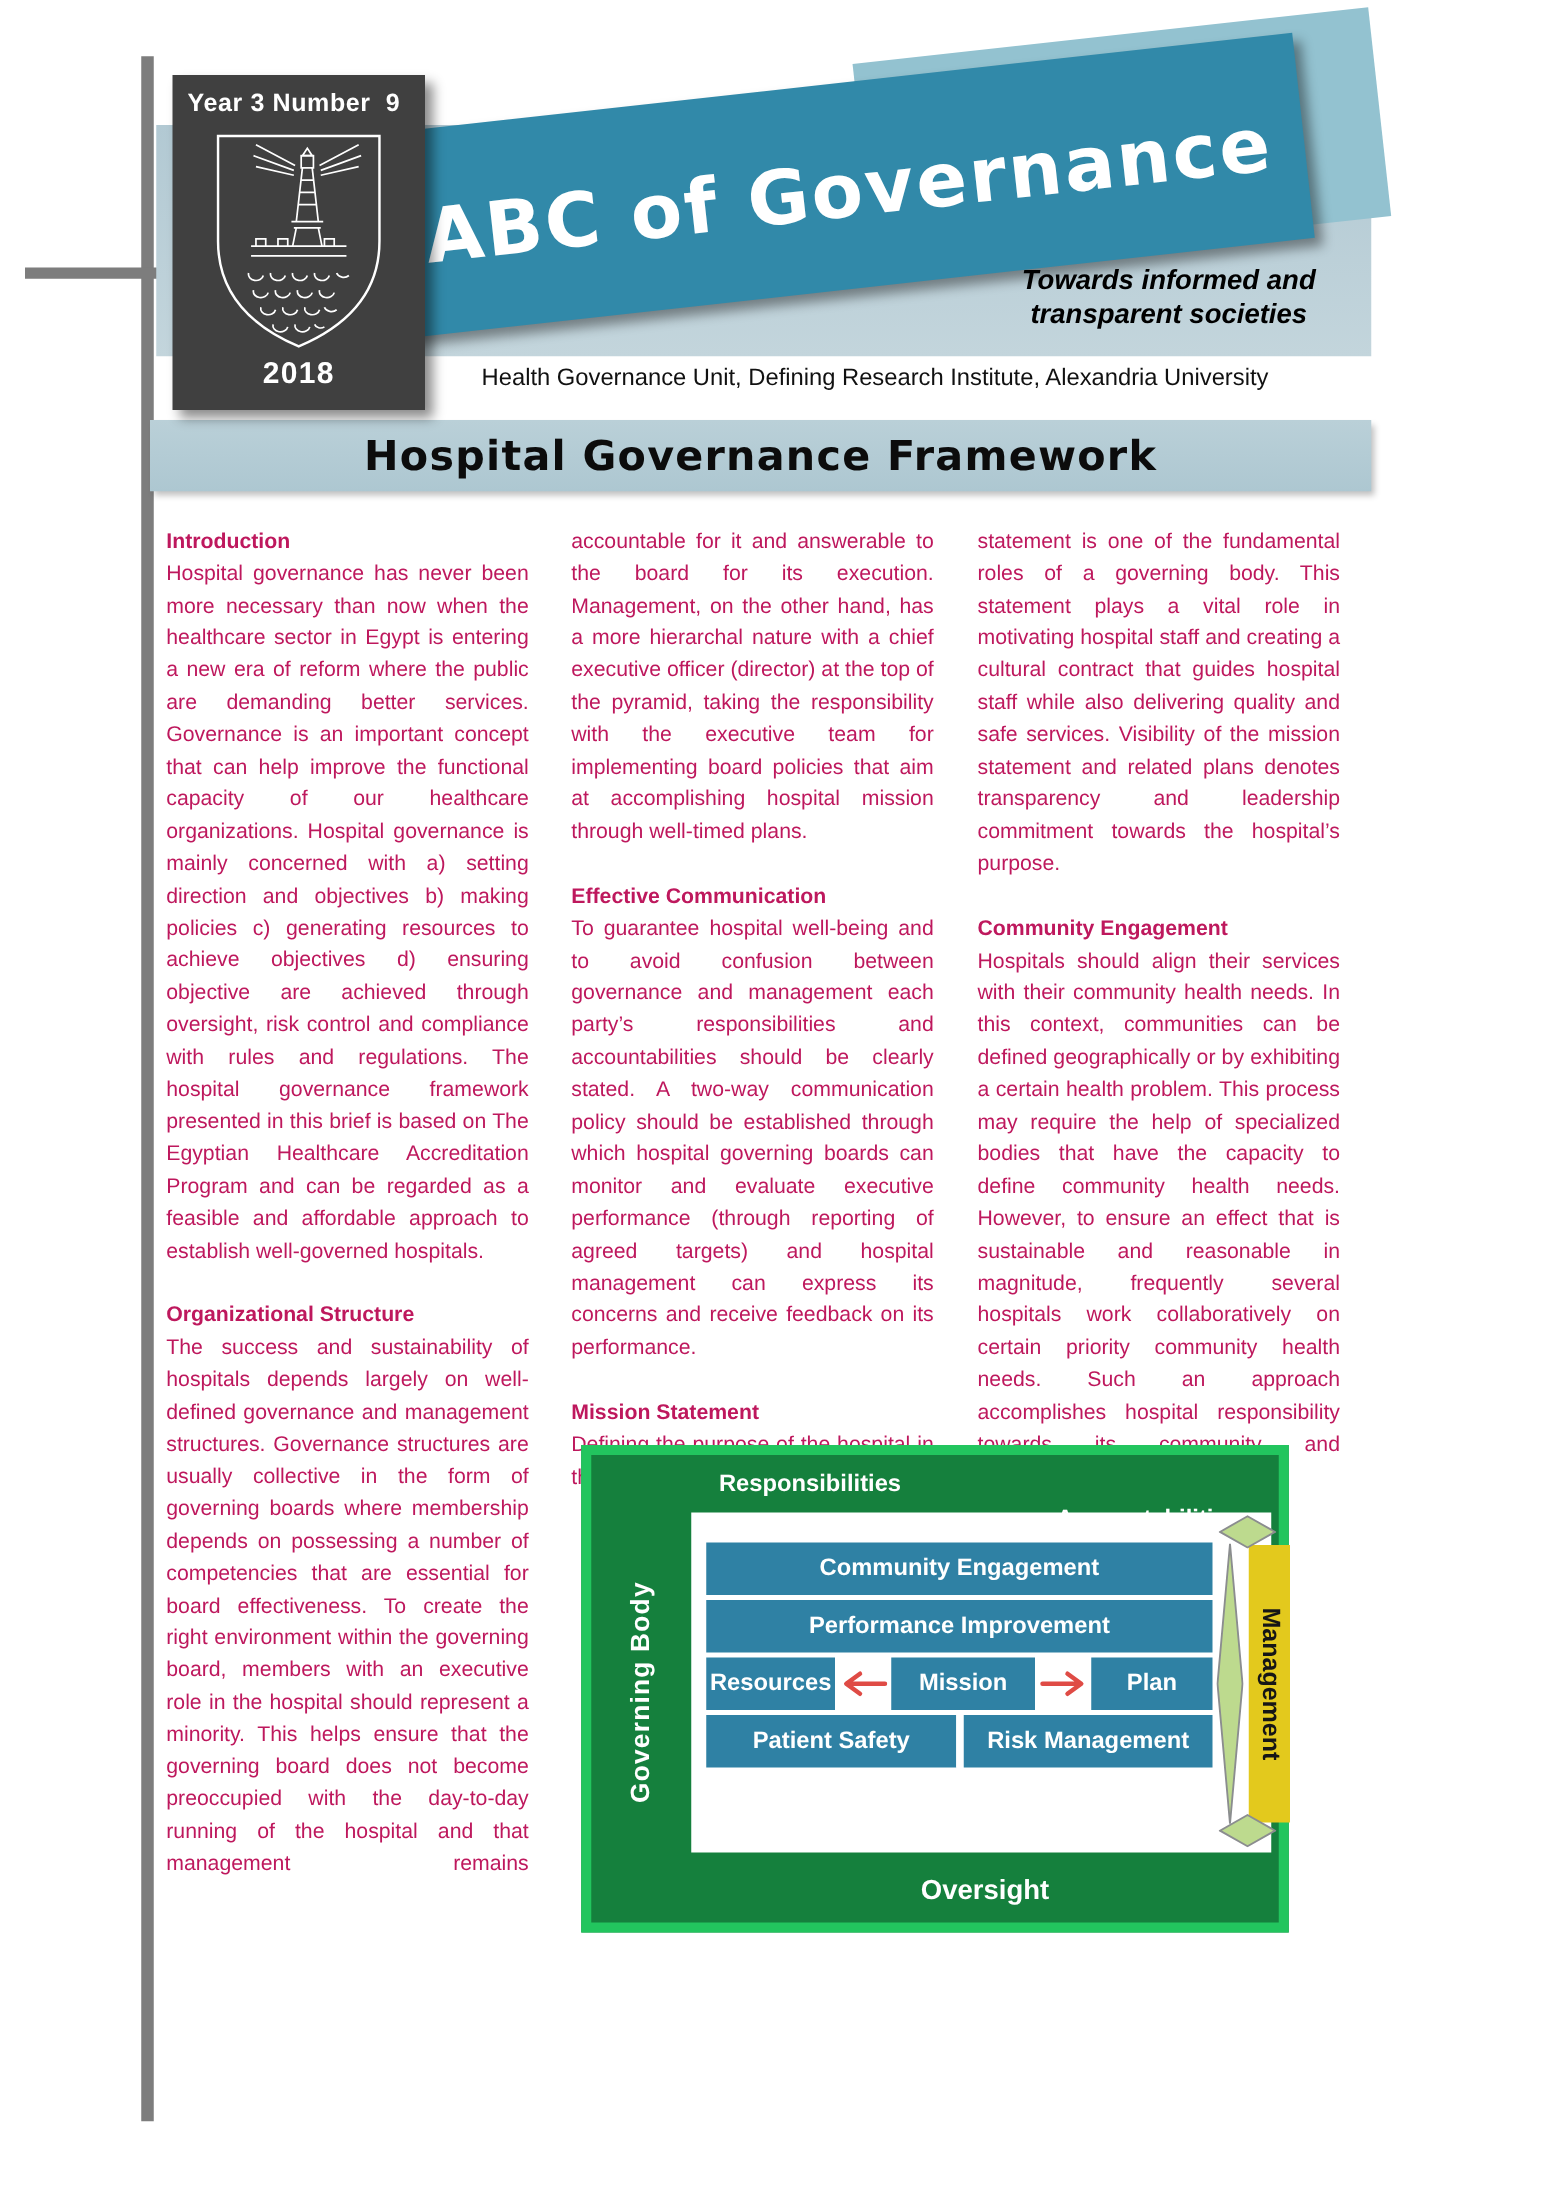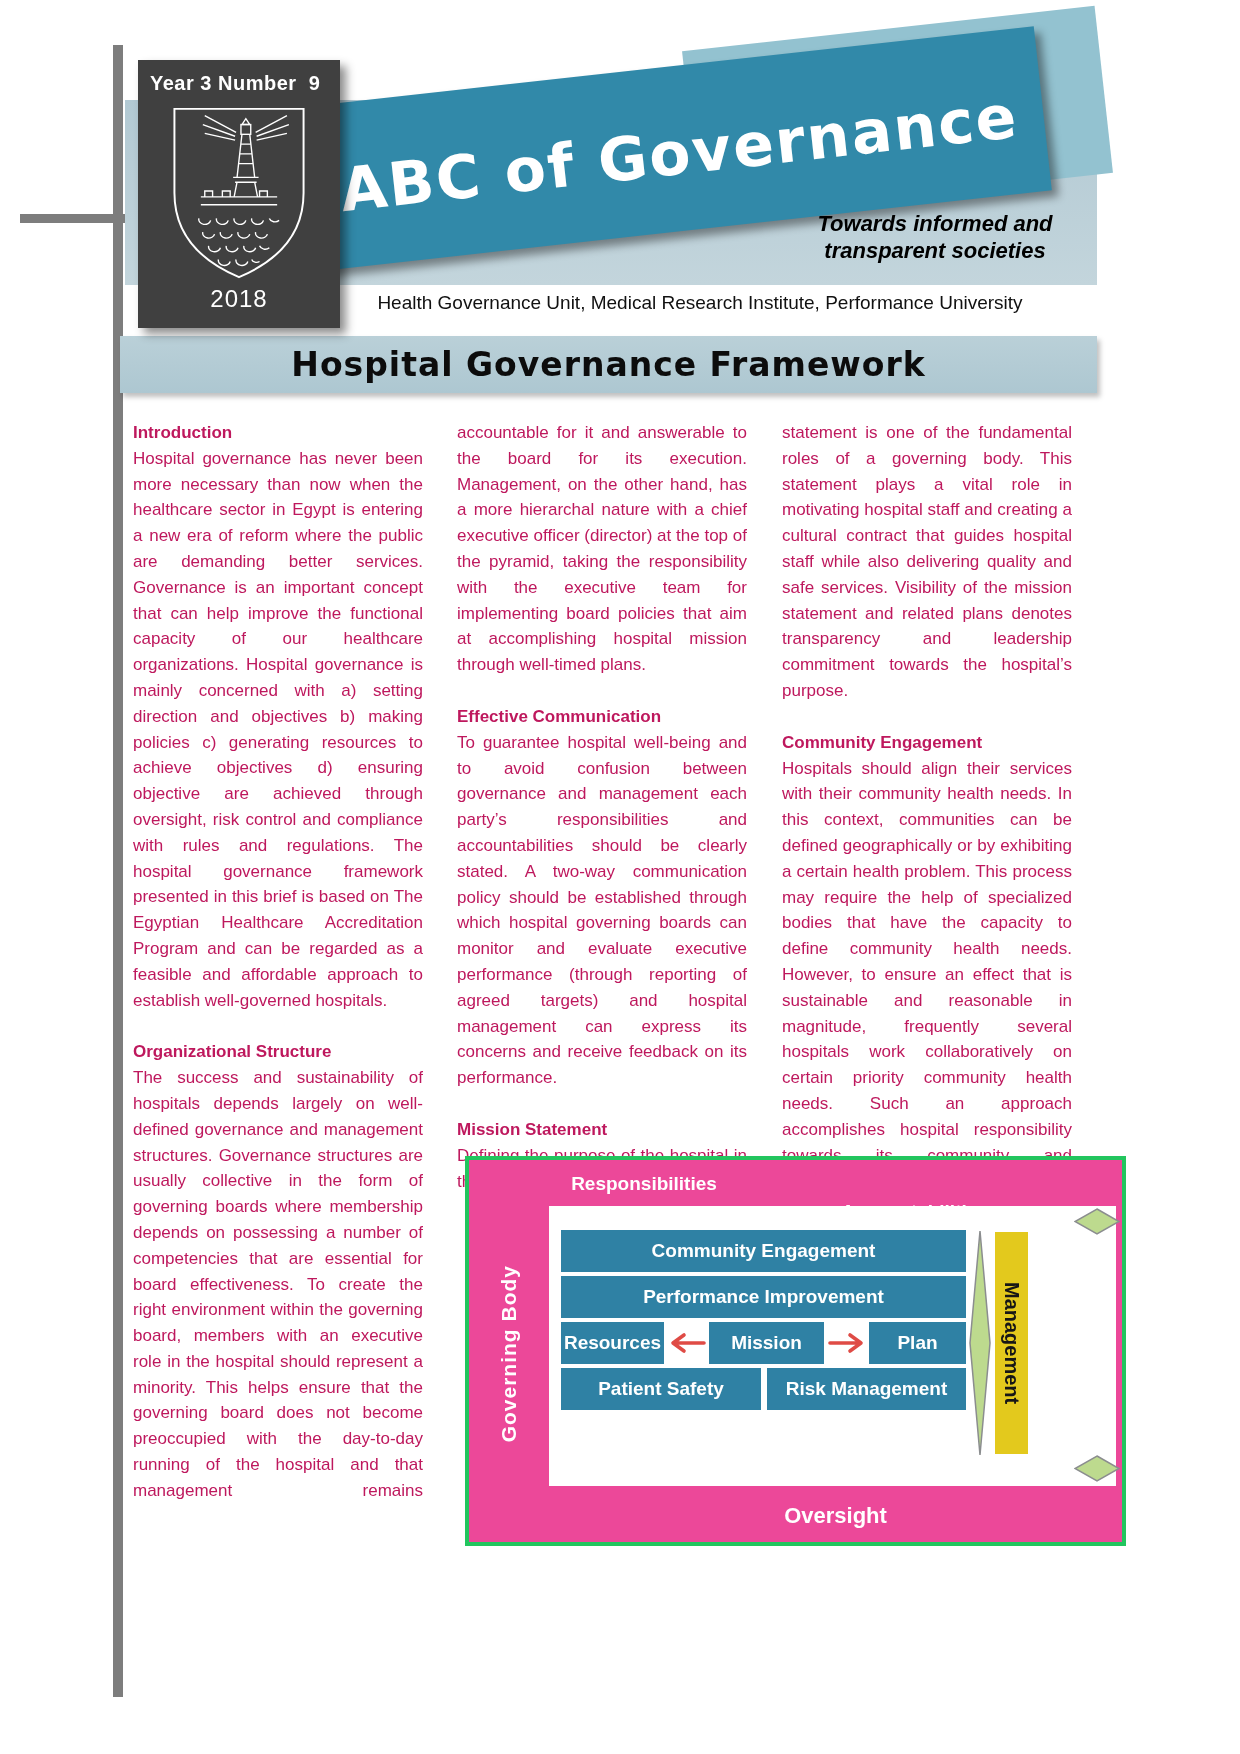--- a/index.html
+++ b/index.html
@@ -20,21 +20,21 @@
           box-shadow:6px 7px 9px rgba(0,0,0,0.40); z-index:2;
           display:flex; align-items:center; justify-content:center; }
   .ribbon-title { color:#ffffff; font-family:"DejaVu Sans", sans-serif; font-weight:bold;
           font-size:60px; letter-spacing:2px; white-space:nowrap; transform:translateY(4px); }
 
   .badge { position:absolute; left:138px; top:60px; width:202px; height:268px;
           background:#404040; box-shadow:6px 6px 9px rgba(0,0,0,0.45); z-index:5; }
   .badge-issue { color:#ffffff; font-weight:bold; font-size:20px; padding:12px 0 0 12px;
           white-space:pre; letter-spacing:0.5px; }
   .badge-logo { display:block; margin:8px auto 0 auto; }
-  .badge-year { color:#ffffff; font-weight:normal; font-size:24px; text-align:center;
+  .badge-year { color:#ffffff; font-weight:bold; font-size:24px; text-align:center;
           letter-spacing:1px; margin-top:2px; }
 
   .tagline { position:absolute; left:815px; top:210px; width:240px; text-align:center;
           font-weight:bold; font-style:italic; font-size:22px; line-height:27px;
           color:#000000; z-index:6; }
   .orgline { position:absolute; left:350px; top:292px; width:700px; text-align:center;
           font-size:19px; color:#111111; z-index:6; }
 
   
   .titlebar { position:absolute; left:120px; top:336px; width:977px; height:57px;
@@ -47,22 +47,22 @@
   
   .col { position:absolute; top:420px; width:290px; font-size:17px; line-height:25.8px;
           text-align:justify; color:#be185d; }
   .col1 { left:133px; } .col2 { left:457px; } .col3 { left:782px; }
   .block { margin-bottom:26px; }
   .block .bh { font-weight:bold; text-align:left; }
   .block p { margin:0; }
   .cont { text-align-last:justify; }
 
   
-  .diagram { position:absolute; left:465px; top:1156px; width:661px; height:390px;
-          background:#ec4899; border:4px solid #22c55e; box-sizing:border-box; }
+  .diagram { position:absolute; left:465px; top:1156px; width:566px; height:390px;
+          background:#15803d; border:8px solid #22c55e; box-sizing:border-box; }
   .lbl-resp { position:absolute; top:13px; left:100px; width:150px; text-align:center;
           color:#ffffff; font-weight:bold; font-size:19px; }
   .lbl-acct { position:absolute; top:13px; left:368px; width:155px; text-align:center;
           color:#ffffff; font-weight:bold; font-size:19px;margin-top:28px; }
   .diag-left { position:absolute; left:0; top:46px; width:80px; bottom:40px;
           display:flex; align-items:center; justify-content:center; }
   .vtext-up { writing-mode:vertical-rl; transform:rotate(180deg); color:#ffffff;
           font-weight:bold; font-size:21px; letter-spacing:1px; }
   .diag-white { position:absolute; left:80px; top:46px; right:6px; bottom:56px; background:#ffffff; }
   .rows { position:absolute; left:12px; top:24px; width:405px; }
@@ -123,21 +123,21 @@
       </g>
     </svg>
     <div class="badge-year">2018</div>
   </div>
 
   <div class="tagline">
     <span>Towards informed and</span><br>
     <span>transparent societies</span>
   </div>
 
-  <div class="orgline">Health Governance Unit, Medical Research Institute, Performance University</div>
+  <div class="orgline">Health Governance Unit, Defining Research Institute, Alexandria University</div>
 
   <div class="titlebar">
     <span class="ptitle">Hospital Governance Framework</span>
   </div>
 
   <div class="col col1">
     <div class="block">
       <div class="bh">Introduction</div>
       <p>Hospital governance has never been more necessary than now when the healthcare sector in Egypt is entering a new era of reform where the public are demanding better services. Governance is an important concept that can help improve the functional capacity of our healthcare organizations. Hospital governance is mainly concerned with a) setting direction and objectives b) making policies c) generating resources to achieve objectives d) ensuring objective are achieved through oversight, risk control and compliance with rules and regulations. The hospital governance framework presented in this brief is based on The Egyptian Healthcare Accreditation Program and can be regarded as a feasible and affordable approach to establish well-governed hospitals.</p>
     </div>

